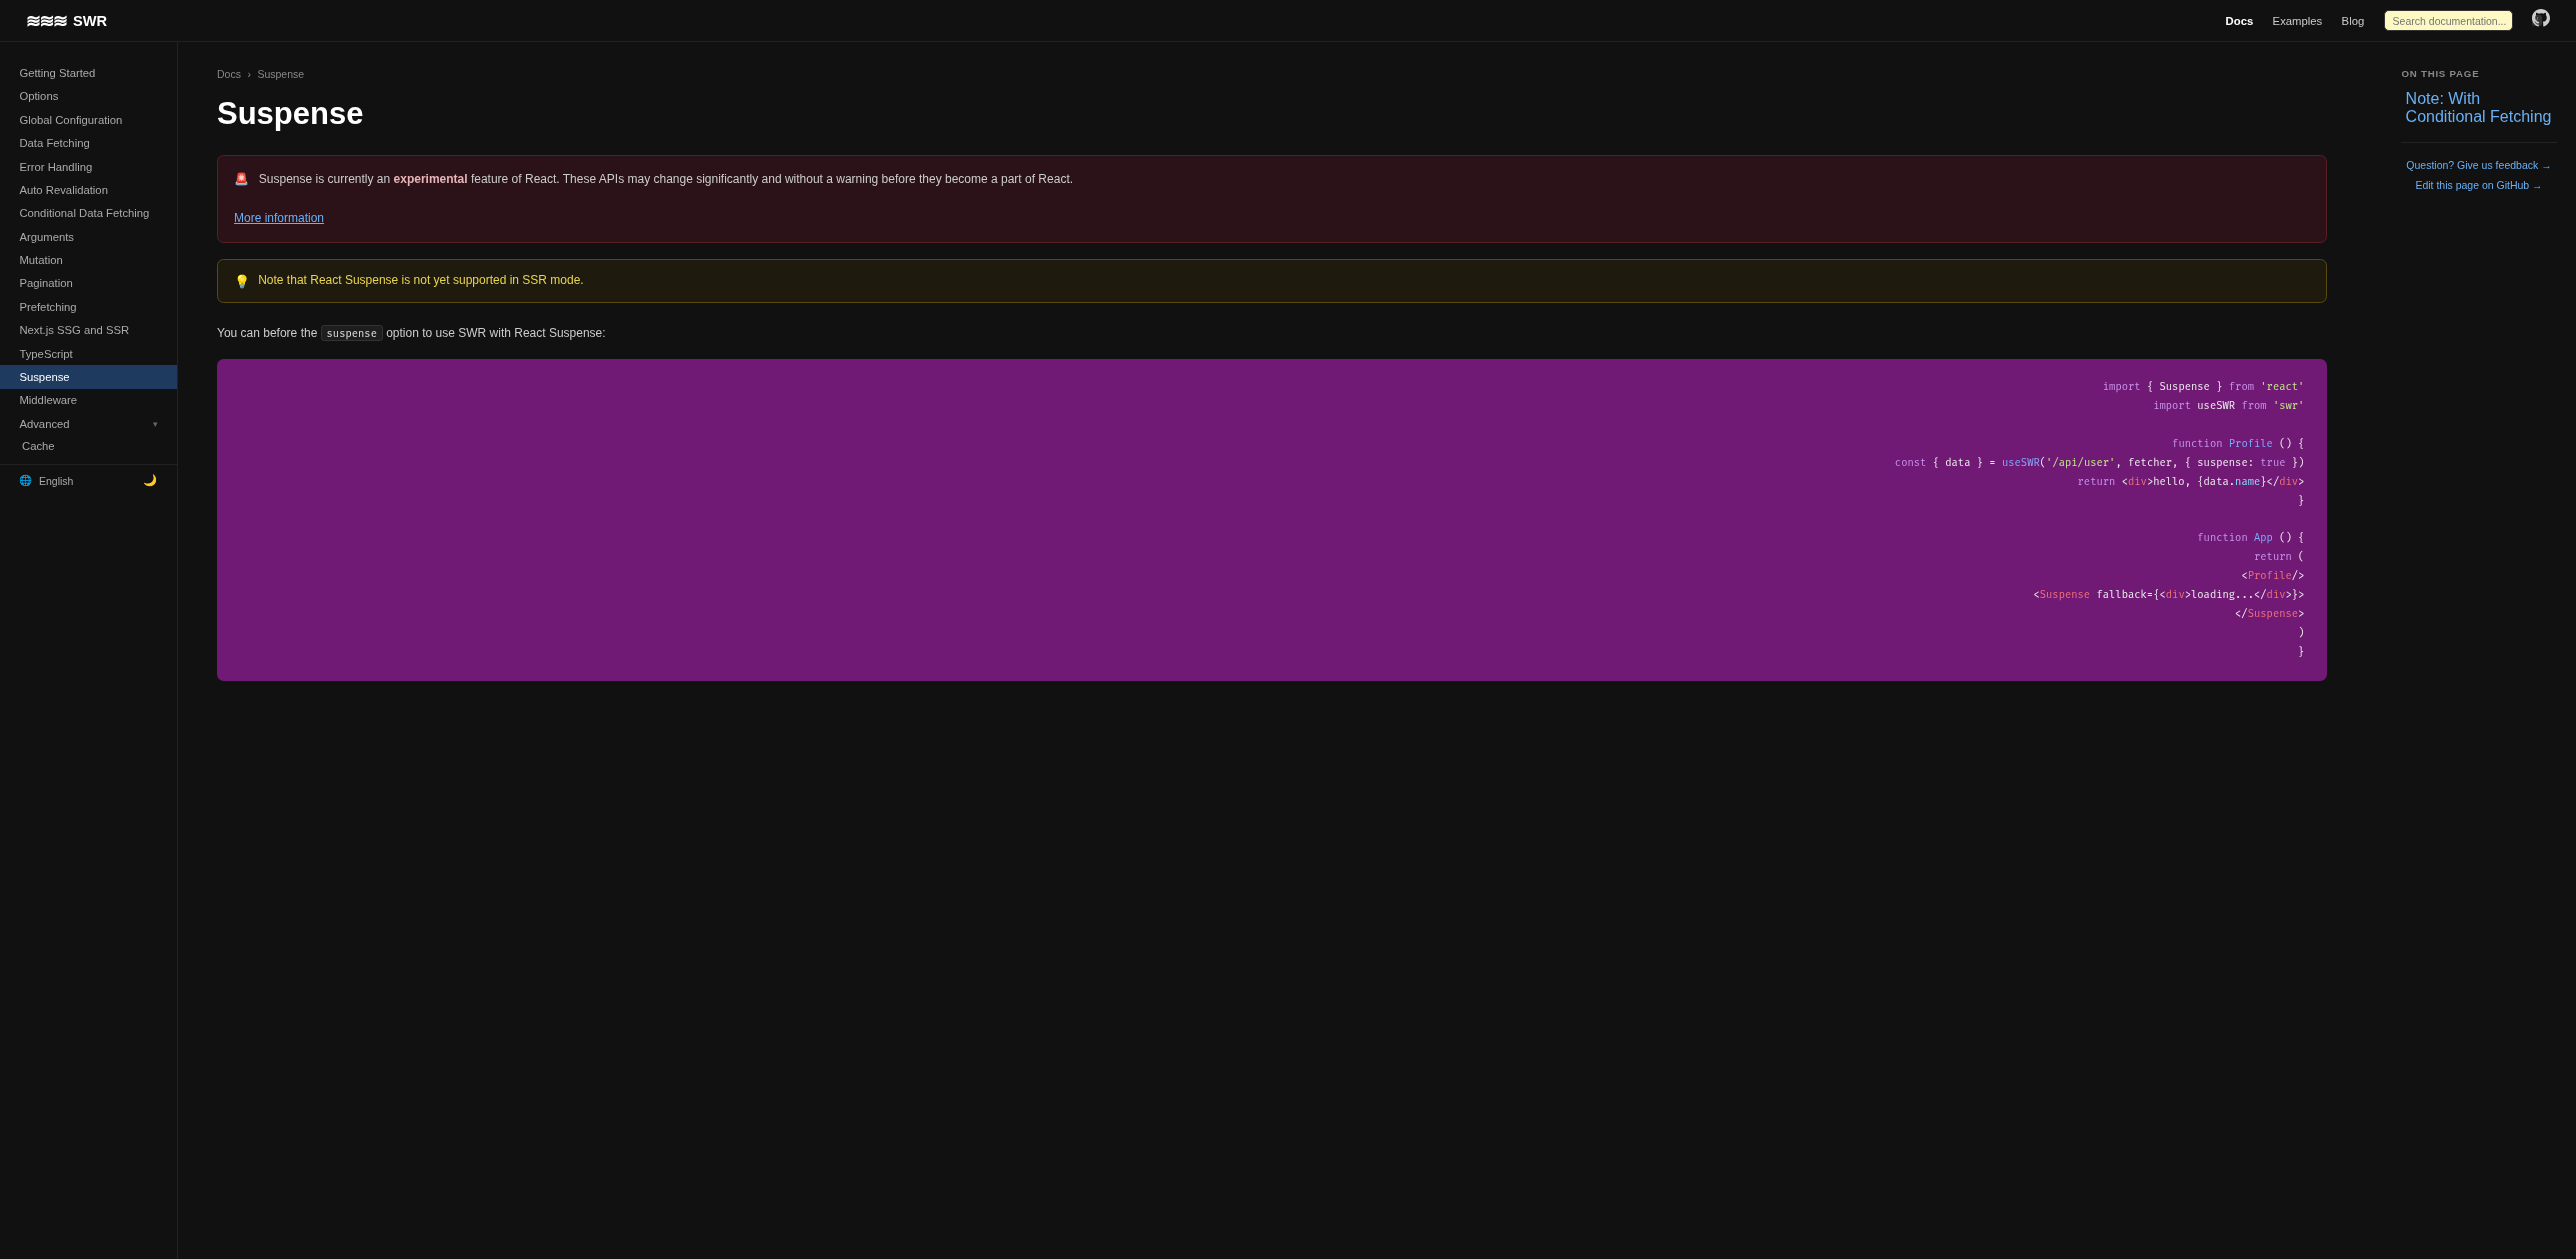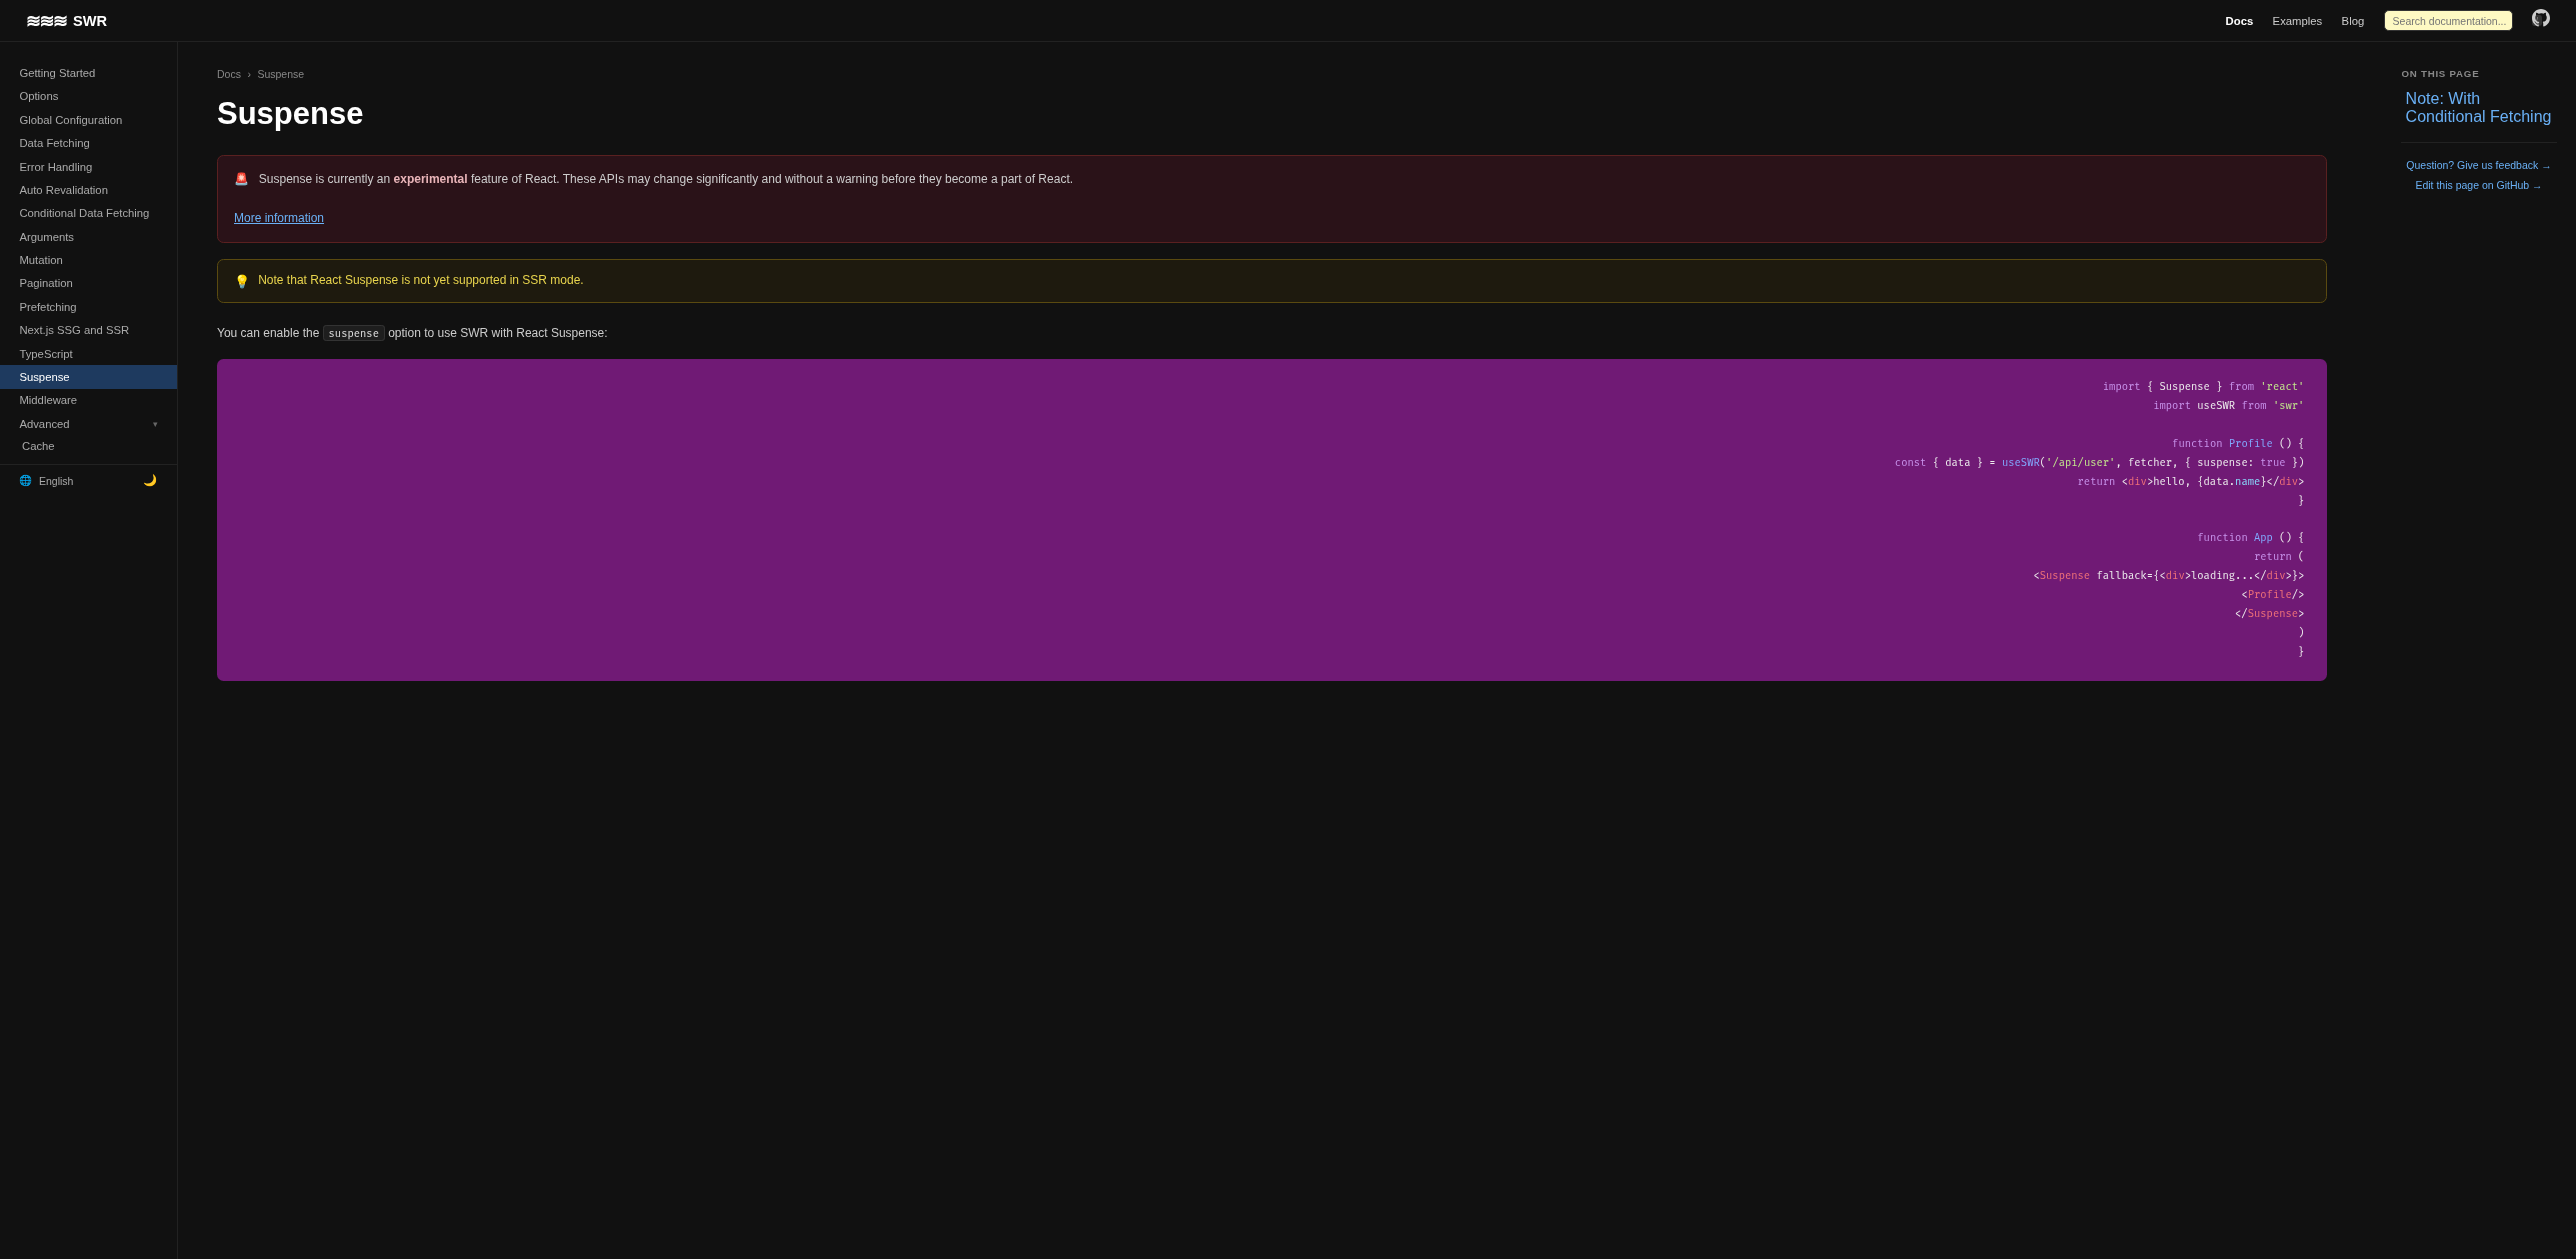--- a/index.html
+++ b/index.html
@@ -362,36 +362,36 @@
     </div>
 
     <div class="alert-warn">
       <span class="alert-icon">💡</span>
       <span>
         <em>Note that React Suspense is not yet supported in SSR mode.</em>
       </span>
     </div>
 
     <p class="prose-p">
-      <span>You can enable the </span><code class="inline-code">suspense</code><span> option to use SWR with React Suspense:</span>
+      <span>You can before the </span><code class="inline-code">suspense</code><span> option to use SWR with React Suspense:</span>
     </p>
 
     <div class="code-block">
       <div><span class="c-keyword">import</span><span class="c-white"> { Suspense } </span><span class="c-keyword">from</span><span class="c-string"> 'react'</span></div>
       <div><span class="c-keyword">import</span><span class="c-white"> useSWR </span><span class="c-keyword">from</span><span class="c-string"> 'swr'</span></div>
       <div>&nbsp;</div>
       <div><span class="c-keyword">function</span><span class="c-white"> </span><span class="c-fn">Profile</span><span class="c-white"> () {</span></div>
       <div><span class="c-white">&nbsp;&nbsp;</span><span class="c-keyword">const</span><span class="c-white"> { data } = </span><span class="c-fn">useSWR</span><span class="c-white">(</span><span class="c-string">'/api/user'</span><span class="c-white">, fetcher, { suspense: </span><span class="c-keyword">true</span><span class="c-white"> })</span></div>
       <div><span class="c-white">&nbsp;&nbsp;</span><span class="c-keyword">return</span><span class="c-white"> &lt;</span><span class="c-tag">div</span><span class="c-white">&gt;hello, {data.</span><span class="c-prop">name</span><span class="c-white">}&lt;/</span><span class="c-tag">div</span><span class="c-white">&gt;</span></div>
       <div><span class="c-white">}</span></div>
       <div>&nbsp;</div>
       <div><span class="c-keyword">function</span><span class="c-white"> </span><span class="c-fn">App</span><span class="c-white"> () {</span></div>
       <div><span class="c-white">&nbsp;&nbsp;</span><span class="c-keyword">return</span><span class="c-white"> (</span></div>
+      <div><span class="c-white">&nbsp;&nbsp;&nbsp;&nbsp;&nbsp;&nbsp;&lt;</span><span class="c-tag">Profile</span><span class="c-white">/&gt;</span></div>
       <div><span class="c-white">&nbsp;&nbsp;&nbsp;&nbsp;&lt;</span><span class="c-tag">Suspense</span><span class="c-white"> fallback={&lt;</span><span class="c-tag">div</span><span class="c-white">&gt;loading...&lt;/</span><span class="c-tag">div</span><span class="c-white">&gt;}&gt;</span></div>
-      <div><span class="c-white">&nbsp;&nbsp;&nbsp;&nbsp;&nbsp;&nbsp;&lt;</span><span class="c-tag">Profile</span><span class="c-white">/&gt;</span></div>
       <div><span class="c-white">&nbsp;&nbsp;&nbsp;&nbsp;&lt;/</span><span class="c-tag">Suspense</span><span class="c-white">&gt;</span></div>
       <div><span class="c-white">&nbsp;&nbsp;)</span></div>
       <div><span class="c-white">}</span></div>
     </div>
   </main>
 
   <aside class="toc">
     <div class="toc-title">On This Page</div>
     <a class="toc-link" href="#">Note: With Conditional Fetching</a>
     <hr class="toc-divider">

